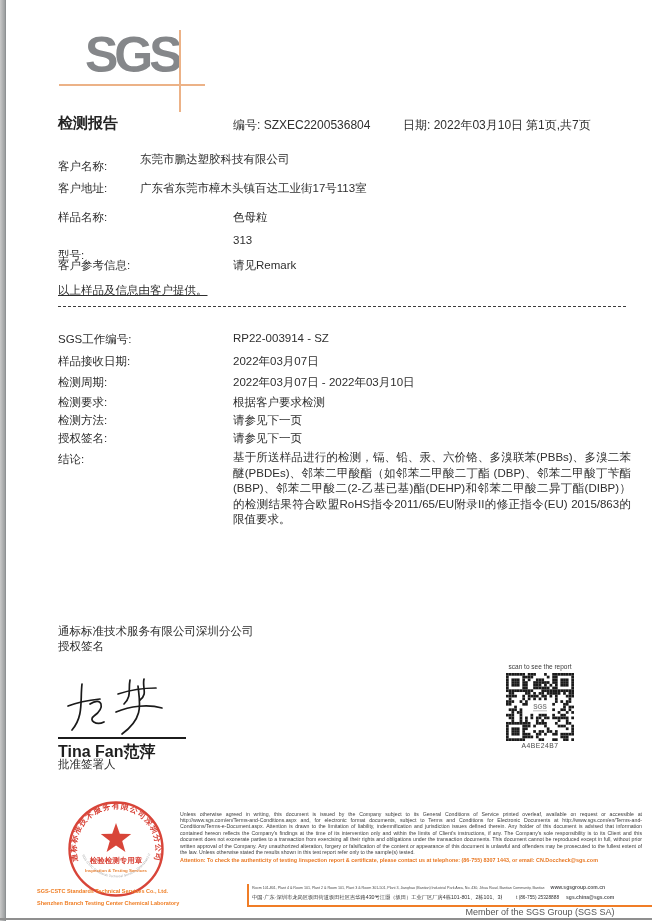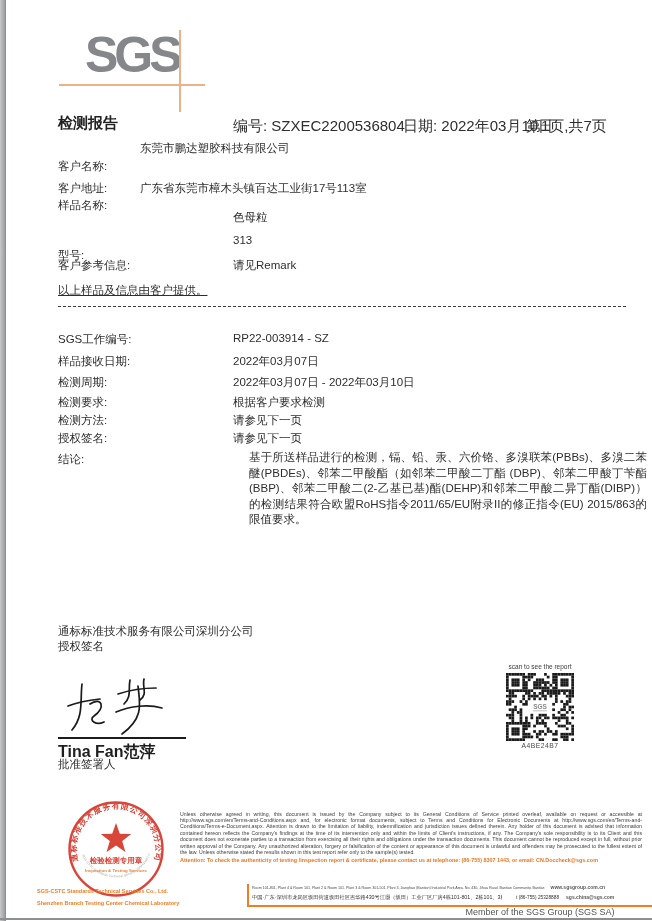--- a/index.html
+++ b/index.html
@@ -6,29 +6,29 @@
   .page{position:relative;width:652px;height:921px;background:#fff;overflow:hidden;
         font-family:"Liberation Sans","DejaVu Sans",sans-serif;color:#2e2e2e;}
   .left-strip{position:absolute;left:0;top:0;width:5px;height:921px;
               background:linear-gradient(to right,#c9c9c9,#9b9e9f);border-right:1px solid #8e9193;}
   .bottom-line{position:absolute;left:0;top:918px;width:652px;height:2px;background:#8f8f8f;}
   .logo{position:absolute;left:85px;top:30px;font-size:50px;font-weight:bold;
         letter-spacing:-4px;color:#85878a;transform:scaleY(0.98);line-height:1;}
   .logo-hline{position:absolute;left:59px;top:84px;width:146px;height:2px;background:#ecb287;}
   .logo-vline{position:absolute;left:179px;top:30px;width:2px;height:82px;background:#ecb287;}
   .title{position:absolute;left:58px;top:114px;font-size:15px;font-weight:bold;color:#222;}
-  .hdr-item{position:absolute;top:117px;font-size:15px;color:#2e2e2e;}
+  .hdr-item{position:absolute;top:117px;font-size:12px;color:#2e2e2e;}
   .row-label{position:absolute;left:58px;font-size:11.5px;white-space:nowrap;}
   .row-value{position:absolute;font-size:11.5px;white-space:nowrap;}
   .v140{left:140px;} .v233{left:233px;}
   .note{position:absolute;left:58px;font-size:11.5px;}
   .dashed{position:absolute;left:58px;top:306px;width:570px;height:1px;
           background:repeating-linear-gradient(90deg,#3c3c3c 0 3px,transparent 3px 5px);}
   .conclusion{position:absolute;left:233px;top:450px;width:398px;font-size:11.5px;
-              line-height:15.5px;text-align:justify;margin-left:16px;}
+              line-height:15.5px;text-align:justify;}
   .sig-company{position:absolute;left:58px;top:624px;font-size:11.5px;}
   .sig-auth{position:absolute;left:58px;top:639px;font-size:11.5px;}
   .sig-svg{position:absolute;left:60px;top:678px;}
   .sig-underline{position:absolute;left:58px;top:737px;width:128px;height:2px;background:#1c1c1c;}
   .sig-name{position:absolute;left:58px;top:742px;font-size:16px;font-weight:bold;color:#1e1e1e;}
   .sig-title{position:absolute;left:58px;top:757px;font-size:11.5px;}
   .scale-half{transform:scale(0.5);transform-origin:0 0;}
   .qr-caption-wrap{position:absolute;left:498px;top:663px;width:84px;height:10px;overflow:visible;}
   .qr-caption{width:168px;font-size:13px;color:#3a3a3a;text-align:center;}
   .qr-box{position:absolute;left:506px;top:673px;width:68px;height:68px;}
@@ -73,28 +73,28 @@
     <span>SZXEC2200536804</span>
   </div>
   <div class="hdr-item" style="left:403px;">
     <span>日期:</span>
     <span>2022年03月10日</span>
   </div>
   <div class="hdr-item" style="left:526px;">第1页,共7页</div>
 
   <div>
     <span class="row-label" style="top:159px;">客户名称:</span>
-    <span class="row-value v140" style="top:141px;">东莞市鹏达塑胶科技有限公司</span>
+    <span class="row-value v140" style="top:152px;">东莞市鹏达塑胶科技有限公司</span>
   </div>
   <div>
     <span class="row-label" style="top:181px;">客户地址:</span>
     <span class="row-value v140" style="top:181px;">广东省东莞市樟木头镇百达工业街17号113室</span>
   </div>
   <div>
-    <span class="row-label" style="top:198px;">样品名称:</span>
+    <span class="row-label" style="top:210px;">样品名称:</span>
     <span class="row-value v233" style="top:210px;">色母粒</span>
   </div>
   <div>
     <span class="row-label" style="top:234px;margin-top:14px;">型号:</span>
     <span class="row-value v233" style="top:234px;">313</span>
   </div>
   <div>
     <span class="row-label" style="top:258px;">客户参考信息:</span>
     <span class="row-value v233" style="top:258px;">请见Remark</span>
   </div>

